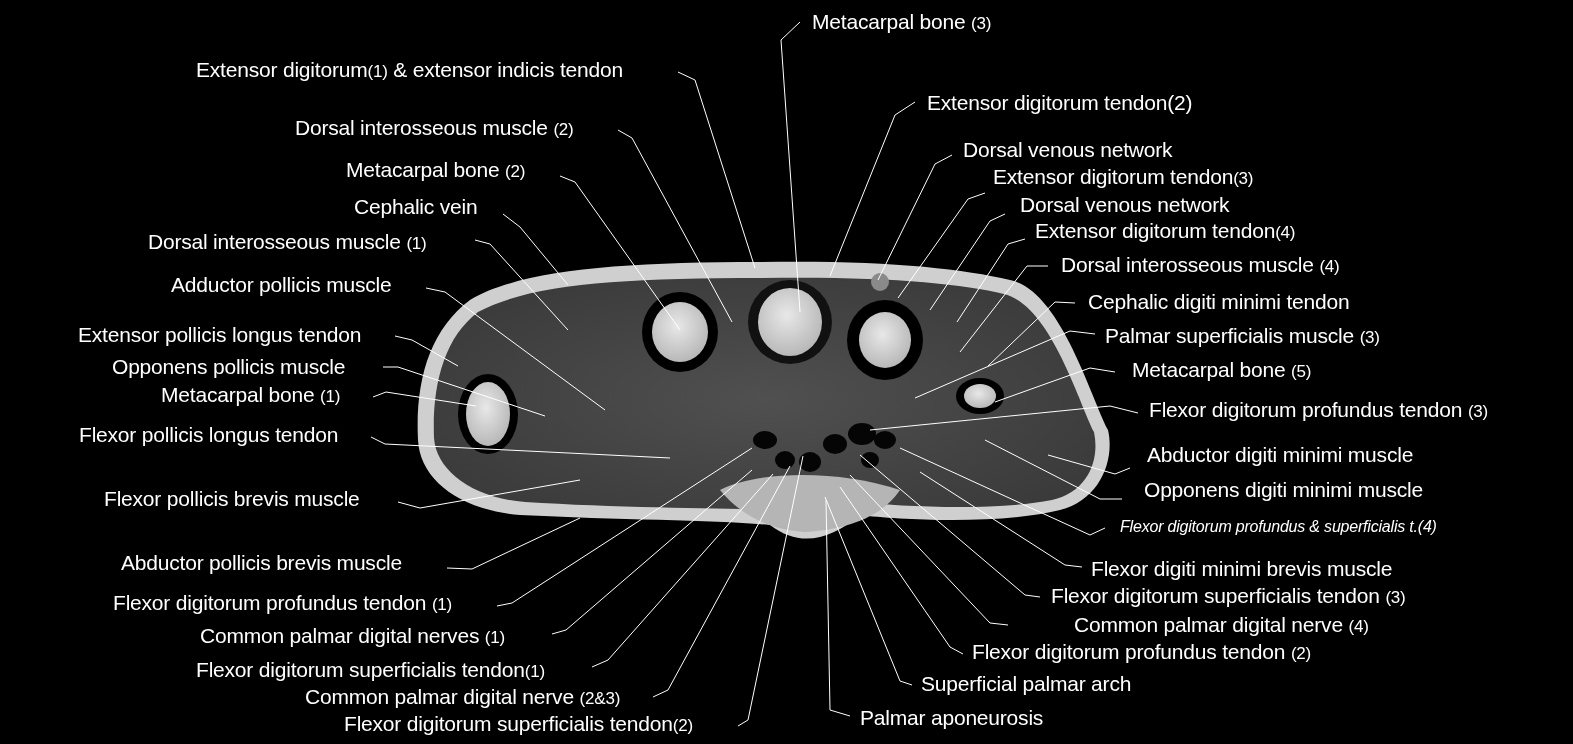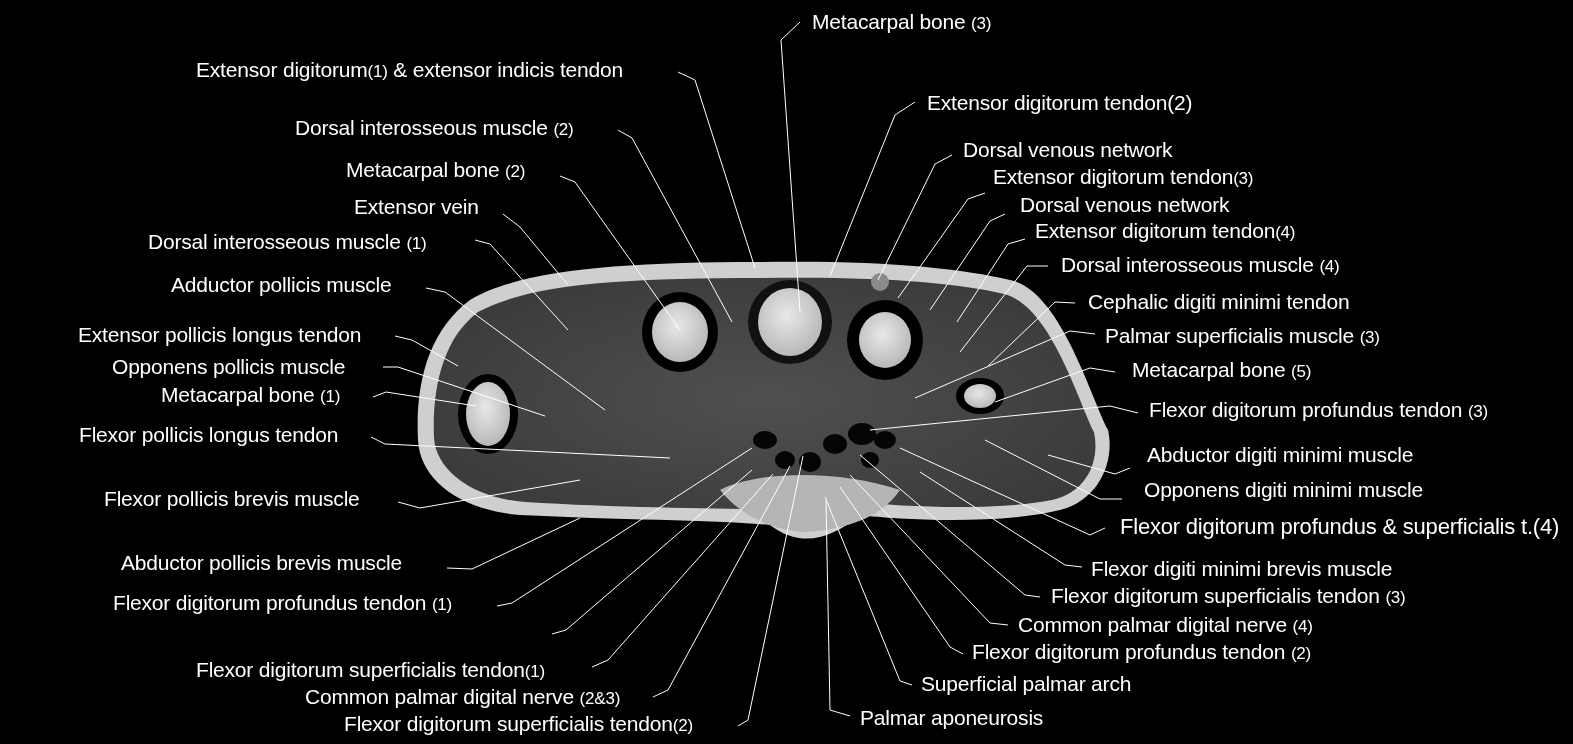--- a/index.html
+++ b/index.html
@@ -1,21 +1,21 @@
 <!DOCTYPE html>
 <html><head>
 <meta charset="utf-8">
 <style>
   html, body { margin:0; padding:0; background:#000; }
   body { width:1573px; height:744px; position:relative; overflow:hidden; font-family:"Liberation Sans", sans-serif; }
   #stage { position:absolute; left:0; top:0; width:1573px; height:744px; }
   svg.mri { position:absolute; left:0; top:0; }
   .label { position:absolute; color:#fff; font-size:21px; white-space:nowrap; line-height:24px; letter-spacing:-0.2px; }
   .label .num { font-size:17px; }
-  .label.small { font-size:22px; }
+  .label.small { font-size:16px;font-style:italic; }
 </style>
 </head>
 <body>
 
 <div id="stage">
 
   <svg class="mri" width="1573" height="744" viewBox="0 0 1573 744">
     <defs>
       <radialGradient id="muscle" cx="50%" cy="50%" r="60%">
         <stop offset="0%" stop-color="#505050"></stop>
@@ -97,48 +97,49 @@
       <polyline points="1008,625 990,623 850,475"></polyline>
       <polyline points="963,654 950,647 840,487"></polyline>
       <polyline points="912,685 900,681 825,497"></polyline>
       <polyline points="850,716 830,710 826,500"></polyline>
     </g>
   </svg>
 
   <div class="label" style="left:196px; top:58px;"><span>Extensor digitorum</span><span class="num">(1)</span><span> &amp; extensor indicis tendon</span></div>
   <div class="label" style="left:295px; top:116px;"><span>Dorsal interosseous muscle </span><span class="num">(2)</span></div>
   <div class="label" style="left:346px; top:158px;"><span>Metacarpal bone </span><span class="num">(2)</span></div>
-  <div class="label" style="left:354px; top:195px;"><span>Extensor vein</span></div>
+  <div class="label" style="left:354px; top:195px;"><span>Cephalic vein</span></div>
   <div class="label" style="left:148px; top:230px;"><span>Dorsal interosseous muscle </span><span class="num">(1)</span></div>
   <div class="label" style="left:78px; top:323px;"><span>Extensor pollicis longus tendon</span></div>
   <div class="label" style="left:171px; top:273px;"><span>Adductor pollicis muscle</span></div>
   <div class="label" style="left:112px; top:355px;"><span>Opponens pollicis muscle</span></div>
   <div class="label" style="left:161px; top:383px;"><span>Metacarpal bone </span><span class="num">(1)</span></div>
   <div class="label" style="left:79px; top:423px;"><span>Flexor pollicis longus tendon</span></div>
   <div class="label" style="left:121px; top:551px;"><span>Abductor pollicis brevis muscle</span></div>
   <div class="label" style="left:104px; top:487px;"><span>Flexor pollicis brevis muscle</span></div>
   <div class="label" style="left:113px; top:591px;"><span>Flexor digitorum profundus tendon </span><span class="num">(1)</span></div>
+  <div class="label" style="left:200px; top:624px;"><span>Common palmar digital nerves </span><span class="num">(1)</span></div>
   <div class="label" style="left:196px; top:658px;"><span>Flexor digitorum superficialis tendon</span><span class="num">(1)</span></div>
   <div class="label" style="left:305px; top:685px;"><span>Common palmar digital nerve </span><span class="num">(2&amp;3)</span></div>
   <div class="label" style="left:344px; top:712px;"><span>Flexor digitorum superficialis tendon</span><span class="num">(2)</span></div>
 
   <div class="label" style="left:812px; top:10px;"><span>Metacarpal bone </span><span class="num">(3)</span></div>
   <div class="label" style="left:927px; top:91px;"><span>Extensor digitorum tendon(2)</span></div>
   <div class="label" style="left:963px; top:138px;"><span>Dorsal venous network</span></div>
   <div class="label" style="left:993px; top:165px;"><span>Extensor digitorum tendon</span><span class="num">(3)</span></div>
   <div class="label" style="left:1020px; top:193px;"><span>Dorsal venous network</span></div>
   <div class="label" style="left:1035px; top:219px;"><span>Extensor digitorum tendon</span><span class="num">(4)</span></div>
   <div class="label" style="left:1061px; top:253px;"><span>Dorsal interosseous muscle </span><span class="num">(4)</span></div>
   <div class="label" style="left:1088px; top:290px;"><span>Cephalic digiti minimi tendon</span></div>
   <div class="label" style="left:1105px; top:324px;"><span>Palmar superficialis muscle </span><span class="num">(3)</span></div>
   <div class="label" style="left:1132px; top:358px;"><span>Metacarpal bone </span><span class="num">(5)</span></div>
   <div class="label" style="left:1149px; top:398px;"><span>Flexor digitorum profundus tendon </span><span class="num">(3)</span></div>
   <div class="label" style="left:1147px; top:443px;"><span>Abductor digiti minimi muscle</span></div>
   <div class="label" style="left:1144px; top:478px;"><span>Opponens digiti minimi muscle</span></div>
   <div class="label small" style="left:1120px; top:515px;"><span>Flexor digitorum profundus &amp; superficialis t.(4)</span></div>
   <div class="label" style="left:1091px; top:557px;"><span>Flexor digiti minimi brevis muscle</span></div>
   <div class="label" style="left:1051px; top:584px;"><span>Flexor digitorum superficialis tendon </span><span class="num">(3)</span></div>
-  <div class="label" style="left:1018px; top:613px;"><span>Common palmar digital nerve </span><span class="num">(4)</span></div>
+  <div class="label" style="left:1074px; top:613px;"><span>Common palmar digital nerve </span><span class="num">(4)</span></div>
   <div class="label" style="left:972px; top:640px;"><span>Flexor digitorum profundus tendon </span><span class="num">(2)</span></div>
   <div class="label" style="left:921px; top:672px;"><span>Superficial palmar arch</span></div>
   <div class="label" style="left:860px; top:706px;"><span>Palmar aponeurosis</span></div>
 
 </div>
 
 </body></html>

